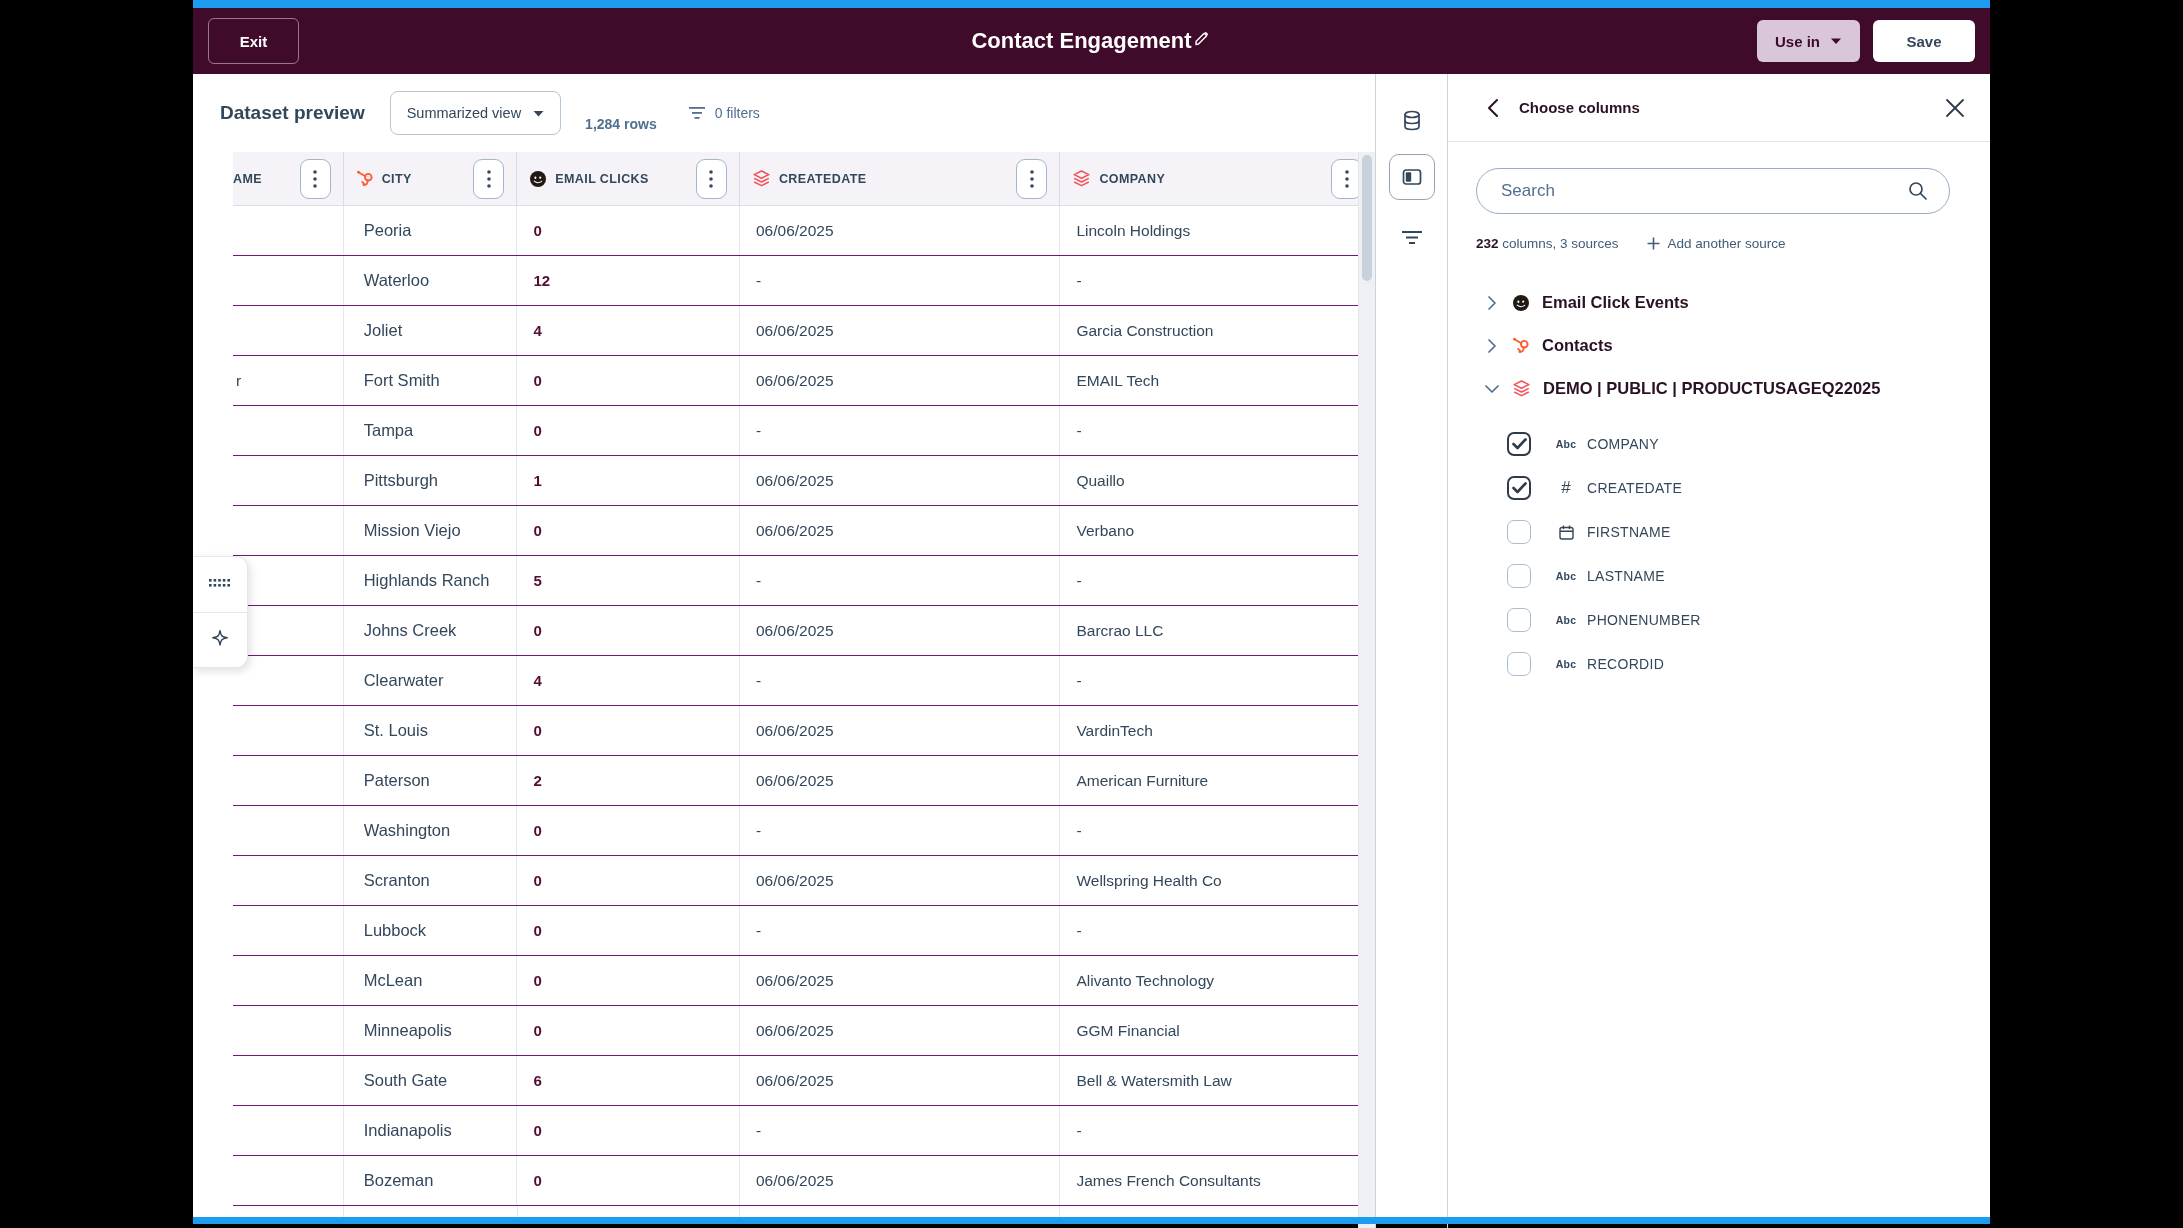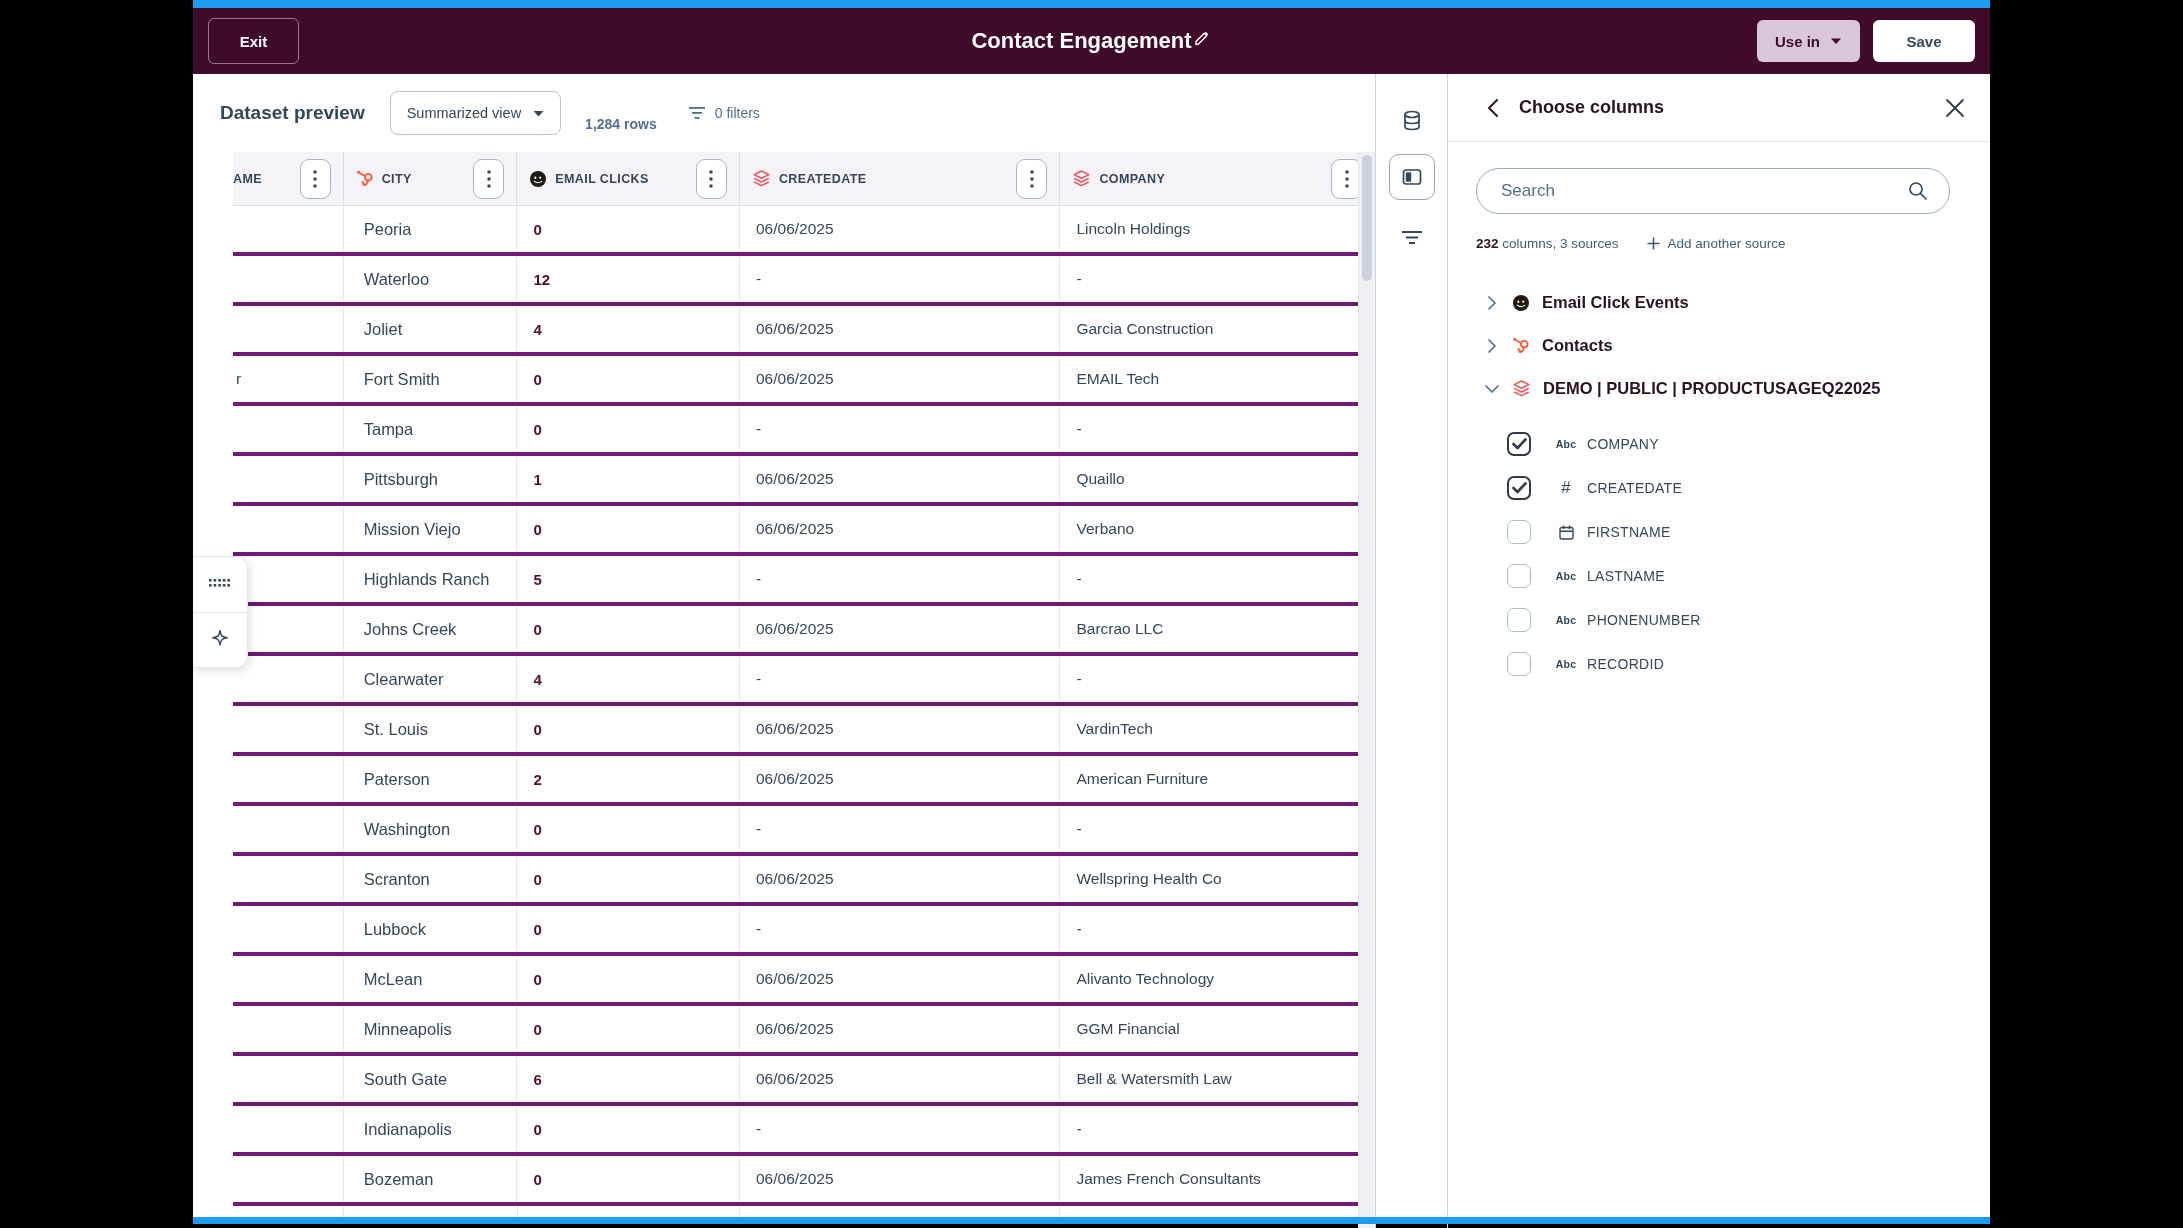--- a/index.html
+++ b/index.html
@@ -40,21 +40,21 @@
   
   .grid { position:relative; flex:1; overflow:hidden;margin-left:40px; }
   .grid-header { display:flex; height:54px; background:#f5f3f7; border-bottom:1px solid #d8dfe7; }
   .hcell { display:flex; align-items:center; padding-left:12px; border-right:1px solid #d6dde5;
            font-size:12.5px; font-weight:bold; color:#33475b; letter-spacing:.4px; position:relative; }
   .hcell .hlabel { margin-left:8px; white-space:nowrap; overflow:hidden; }
   .hcell.no-icon { padding-left:0; }
   .hcell.no-icon .hlabel { margin-left:0; }
   .kebab { margin-left:auto; margin-right:12px; width:31px; height:40px; border:1px solid #a3b5c9; border-radius:9px;
            background:#fff; display:flex; align-items:center; justify-content:center; cursor:pointer; flex:none; }
-  .grid-row { display:flex; height:50px; border-bottom:4px solid #701a75; background:#fff; }
+  .grid-row { display:flex; height:50px; border-bottom:1px solid #701a75; background:#fff; }
   .grid-row.partial { height:11px; border-bottom:none; }
   .cell { display:flex; align-items:center; border-right:1px solid #e4e9ef; padding-left:16px; font-size:15.5px;
           color:#33475b; white-space:nowrap; overflow:hidden; }
   .cell.c-name { padding-left:3px; }
   .cell.c-city { padding-left:20px; font-size:16.5px; }
   .cell.c-clicks { font-size:15px; font-weight:bold; color:#530d33; }
 
   .gutter { position:absolute; right:0; top:0; bottom:0; width:17px; background:#eef0f3; border-left:1px solid #e2e7ed; }
   .thumb { position:absolute; left:3px; top:3px; width:10px; height:126px; background:#c9d2dc; border-radius:5px; cursor:pointer; }
 
@@ -66,21 +66,21 @@
   .float-btn:first-child { border-bottom:1px solid #e3e8ee; border-radius:0 12px 0 0; }
   .float-btn:last-child { border-radius:0 0 12px 0; }
 
   
   .tool-ico { display:flex; align-items:center; justify-content:center; width:46px; height:46px; background:none; border:none; cursor:pointer; }
   .tool-ico.selected { border:1px solid #94a3b3; border-radius:10px; margin-top:10px; }
   .tool-ico.filter { margin-top:14px; }
 
   
   .panel-header { height:68px; flex:none; display:flex; align-items:center; padding:0 20px 0 34px; border-bottom:1px solid #dfe4ea; }
-  .panel-title { margin-left:16px; font-size:18px; font-weight:bold; color:#2a1226; }
+  .panel-title { margin-left:16px; font-size:15px; font-weight:bold; color:#2a1226; }
   .icon-btn { background:none; border:none; cursor:pointer; display:flex; align-items:center; justify-content:center; padding:4px; }
   .close-btn { margin-left:auto; }
   .panel-body { padding:26px 40px 0 28px; }
   .search-box { height:46px; border:1px solid #99acc2; border-radius:24px; display:flex; align-items:center;
                 padding:0 20px 0 24px; background:#fff; }
   .search-box input { flex:1; border:none; outline:none; font-size:17px; color:#4d7c0f; background:transparent;
                       font-family:inherit; }
   .search-box input::placeholder { color:#516f90; }
   .summary-row { margin-top:22px; display:flex; align-items:center; font-size:13.5px; color:#425b76; }
   .add-source { margin-left:28px; display:flex; align-items:center; gap:8px; background:none; border:none;

